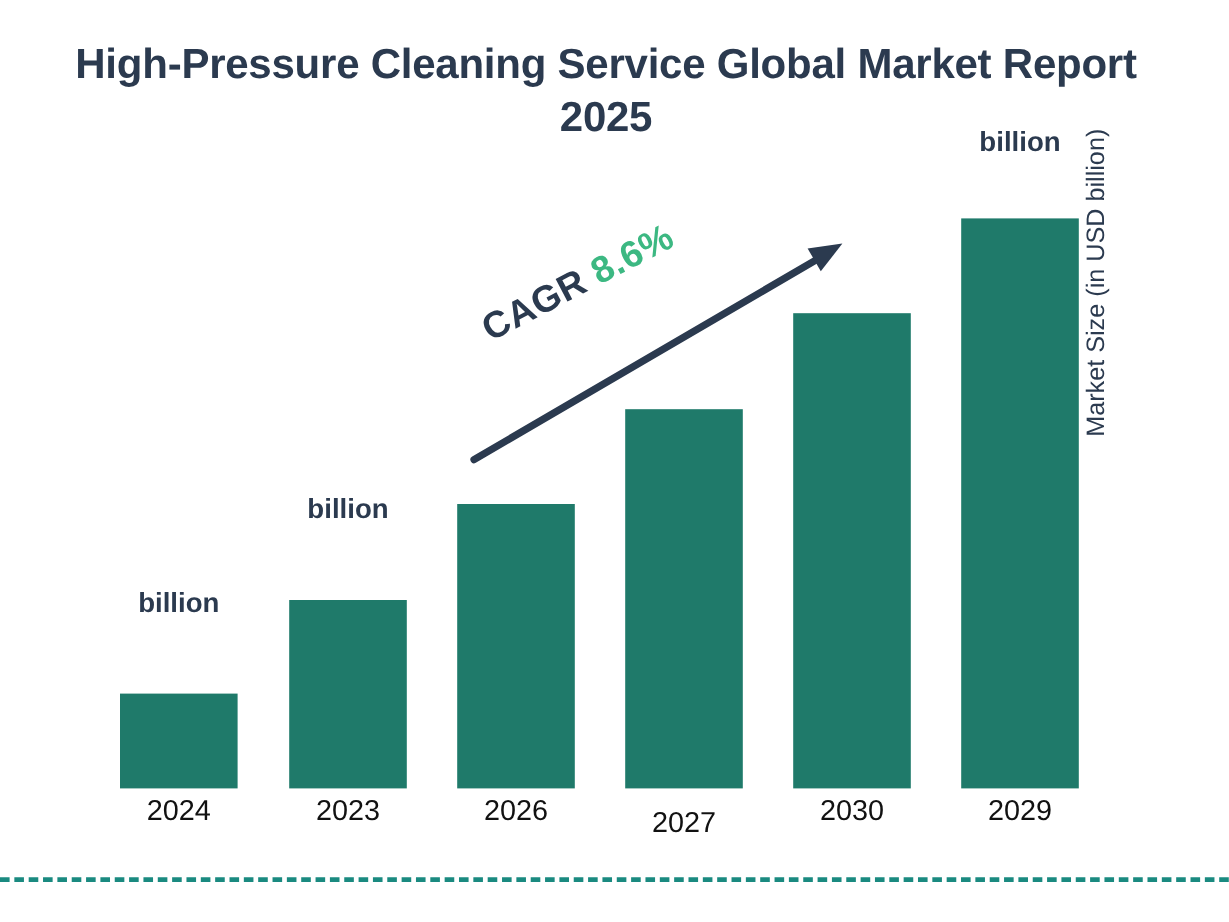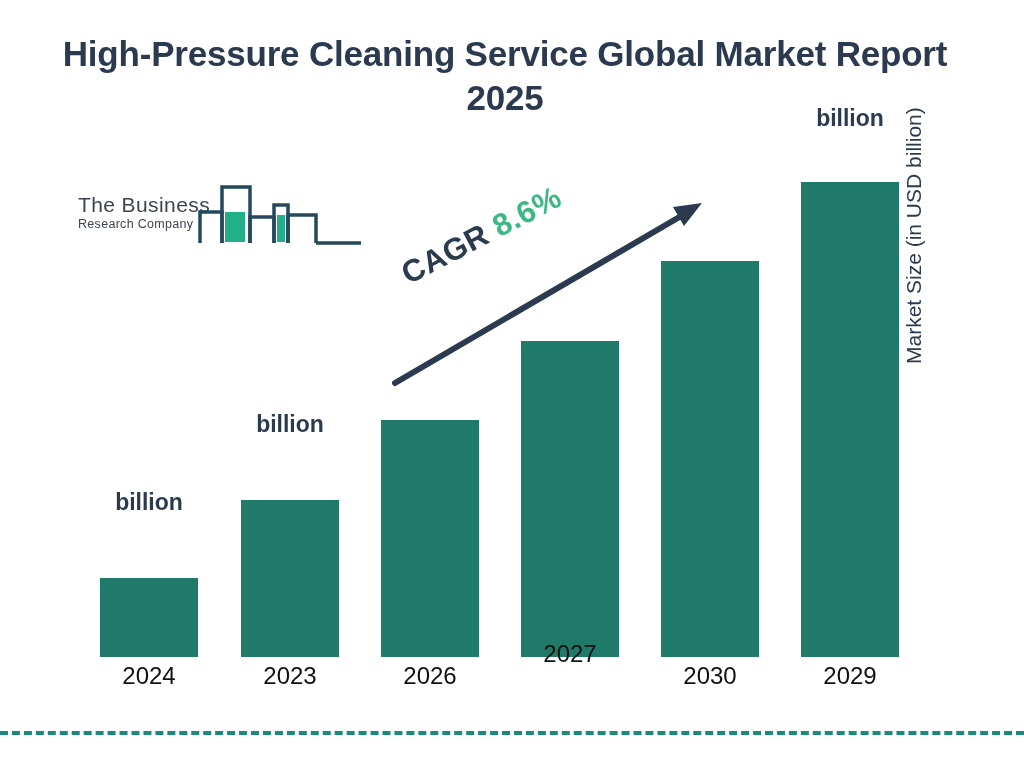--- a/index.html
+++ b/index.html
@@ -142,38 +142,20 @@
     border-top: 4px dashed #1a8a80;
   }
 </style>
 </head>
 <body>
 
 <div id="chart-root">
 
   <div class="chart-title">High-Pressure Cleaning Service Global Market Report 2025</div>
 
-  <div class="logo-block">
-    <div class="logo-text">
-      <div class="logo-line1">The Business</div>
-      <div class="logo-line2">Research Company</div>
-    </div>
-    <svg class="logo-mark" width="165" height="70" viewBox="0 0 165 70">
-      <g fill="none" stroke="#24495c" stroke-width="3.5">
-        <path d="M2 62 L2 31 L24 31 L24 62"></path>
-        <path d="M24 62 L24 6 L52 6 L52 62"></path>
-        <path d="M52 62 L52 36 L76 36 L76 62"></path>
-        <path d="M76 62 L76 24 L90 24 L90 62"></path>
-        <path d="M90 62 L90 34 L118 34 L118 62"></path>
-        <path d="M118 62 L163 62"></path>
-      </g>
-      <rect x="27" y="31" width="20" height="30" fill="#22b08a"></rect>
-      <rect x="79" y="34" width="8" height="27" fill="#22b08a"></rect>
-    </svg>
-  </div>
 
   <div class="bar" style="left:100px; top:578px; width:98px; height:79px;"></div>
   <div class="bar" style="left:241px; top:500px; width:98px; height:157px;"></div>
   <div class="bar" style="left:381px; top:420px; width:98px; height:237px;"></div>
   <div class="bar" style="left:521px; top:341px; width:98px; height:316px;"></div>
   <div class="bar" style="left:661px; top:261px; width:98px; height:396px;"></div>
   <div class="bar" style="left:801px; top:182px; width:98px; height:475px;"></div>
 
   <div class="bar-label" style="left:74px; top:488px; width:150px;">
     <div>billion</div>
@@ -183,21 +165,21 @@
     <div>billion</div>
   </div>
 
   <div class="bar-label" style="left:775px; top:104px; width:150px;">
     <div>billion</div>
   </div>
 
   <div class="tick-label" style="left:99px; top:662px; width:100px;">2024</div>
   <div class="tick-label" style="left:240px; top:662px; width:100px;">2023</div>
   <div class="tick-label" style="left:380px; top:662px; width:100px;">2026</div>
-  <div class="tick-label" style="left:520px; top:640px; width:100px;">2027</div>
+  <div class="tick-label" style="left:520px; top:672px; width:100px;">2027</div>
   <div class="tick-label" style="left:660px; top:662px; width:100px;">2030</div>
   <div class="tick-label" style="left:800px; top:662px; width:100px;">2029</div>
 
   <div class="y-axis-title">Market Size (in USD billion)</div>
 
   <svg class="arrow-svg" viewBox="0 0 340 215">
     <line x1="15" y1="198" x2="308" y2="27" stroke="#2b3a4f" stroke-width="6" stroke-linecap="round"></line>
     <polygon points="322,18 293,22 304,41" fill="#2b3a4f"></polygon>
   </svg>
 

